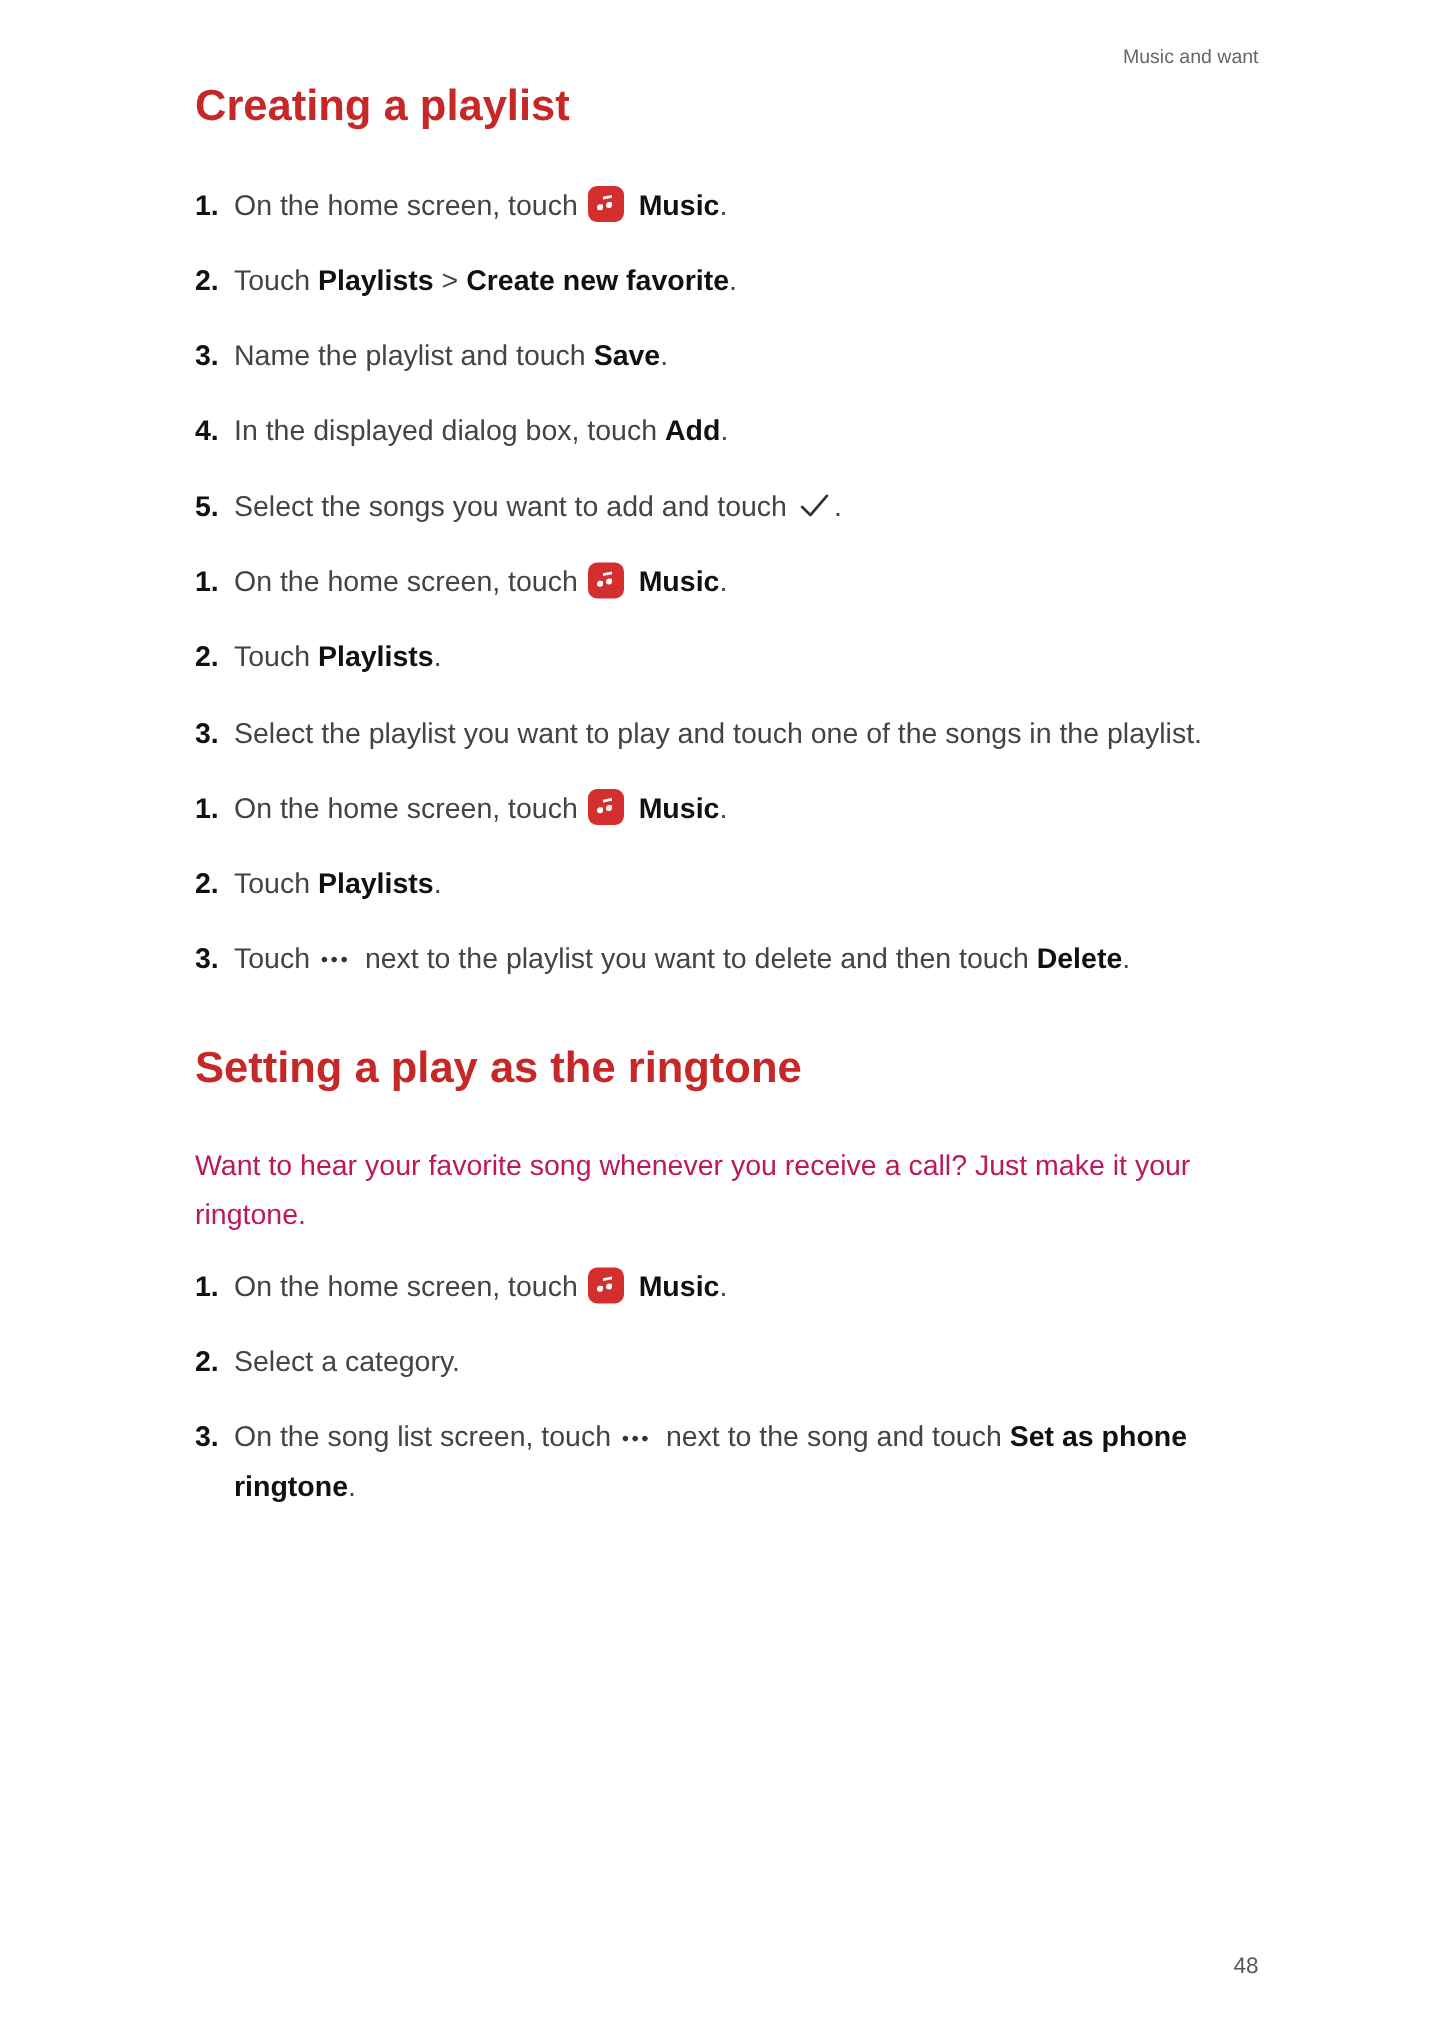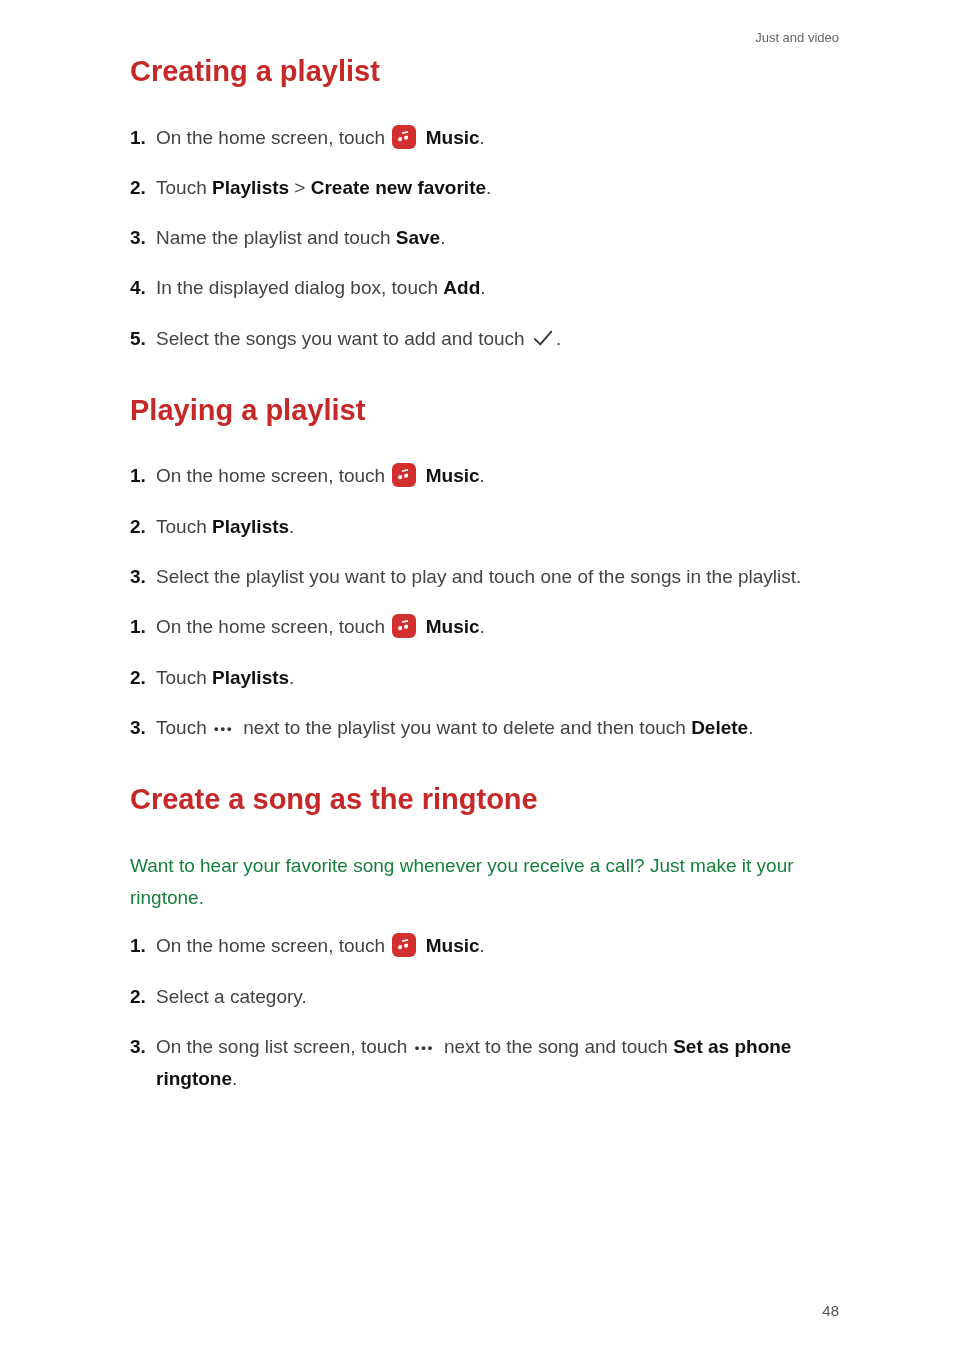--- a/index.html
+++ b/index.html
@@ -25,21 +25,21 @@
   }
   .section-title {
     color: #c62828;
     font-size: 29px;
     font-weight: 700;
     margin-top: 34px;
     margin-bottom: 28px;
   }
   .section-title.first { margin-top: 20px; }
   .intro {
-    color: #15803d;
+    color: #be185d;
     margin-bottom: 16px;
     line-height: 1.7;
   }
   ol.steps {
     list-style: none;
     counter-reset: step;
     margin-left: 0;
     margin-bottom: 10px;
   }
   ol.steps > li {
@@ -94,51 +94,50 @@
     position: absolute;
     bottom: 30px;
     right: 115px;
     font-size: 15px;
     color: #555;
   }
 </style>
 </head>
 <body>
 
-<div class="header">Just and video</div>
+<div class="header">Music and want</div>
 
 <div id="content">
     <h2 class="section-title first">Creating a playlist</h2>
     <ol class="steps">
       <li>On the home screen, touch <span class="app-icon"><svg viewBox="0 0 16 16">
             <path fill="#fff" d="M12 2 L6 3.2 V10.2 A2 2 0 1 1 4.5 8.3 A2 2 0 0 1 6 8.5 V5 L12 3.8 V8.7 A2 2 0 1 1 10.5 6.8 A2 2 0 0 1 12 7 Z"></path>
           </svg></span> <span class="bold">Music</span>.</li>
       <li>Touch <span class="bold">Playlists</span> &gt; <span class="bold">Create new favorite</span>.</li>
       <li>Name the playlist and touch <span class="bold">Save</span>.</li>
       <li>In the displayed dialog box, touch <span class="bold">Add</span>.</li>
       <li>Select the songs you want to add and touch <span class="check-icon"><svg viewBox="0 0 24 20" width="22" height="20">
             <path d="M3 11 L9 17 L21 3" stroke="#333" stroke-width="2" fill="none" stroke-linecap="round" stroke-linejoin="round"></path>
           </svg></span>.</li>
     </ol>
-    <h2 class="section-title">Playing a playlist</h2>
     <ol class="steps">
       <li>On the home screen, touch <span class="app-icon"><svg viewBox="0 0 16 16">
             <path fill="#fff" d="M12 2 L6 3.2 V10.2 A2 2 0 1 1 4.5 8.3 A2 2 0 0 1 6 8.5 V5 L12 3.8 V8.7 A2 2 0 1 1 10.5 6.8 A2 2 0 0 1 12 7 Z"></path>
           </svg></span> <span class="bold">Music</span>.</li>
       <li>Touch <span class="bold">Playlists</span>.</li>
       <li>Select the playlist you want to play and touch one of the songs in the playlist.</li>
     </ol>
     <ol class="steps">
       <li>On the home screen, touch <span class="app-icon"><svg viewBox="0 0 16 16">
             <path fill="#fff" d="M12 2 L6 3.2 V10.2 A2 2 0 1 1 4.5 8.3 A2 2 0 0 1 6 8.5 V5 L12 3.8 V8.7 A2 2 0 1 1 10.5 6.8 A2 2 0 0 1 12 7 Z"></path>
           </svg></span> <span class="bold">Music</span>.</li>
       <li>Touch <span class="bold">Playlists</span>.</li>
       <li>Touch <span class="dots-icon">•••</span> next to the playlist you want to delete and then touch <span class="bold">Delete</span>.</li>
     </ol>
-    <h2 class="section-title">Create a song as the ringtone</h2>
+    <h2 class="section-title">Setting a play as the ringtone</h2>
     <p class="intro">Want to hear your favorite song whenever you receive a call? Just make it your ringtone.</p>
     <ol class="steps">
       <li>On the home screen, touch <span class="app-icon"><svg viewBox="0 0 16 16">
             <path fill="#fff" d="M12 2 L6 3.2 V10.2 A2 2 0 1 1 4.5 8.3 A2 2 0 0 1 6 8.5 V5 L12 3.8 V8.7 A2 2 0 1 1 10.5 6.8 A2 2 0 0 1 12 7 Z"></path>
           </svg></span> <span class="bold">Music</span>.</li>
       <li>Select a category.</li>
       <li>On the song list screen, touch <span class="dots-icon">•••</span> next to the song and touch <span class="bold">Set as phone ringtone</span>.</li>
     </ol>
   </div>
 

